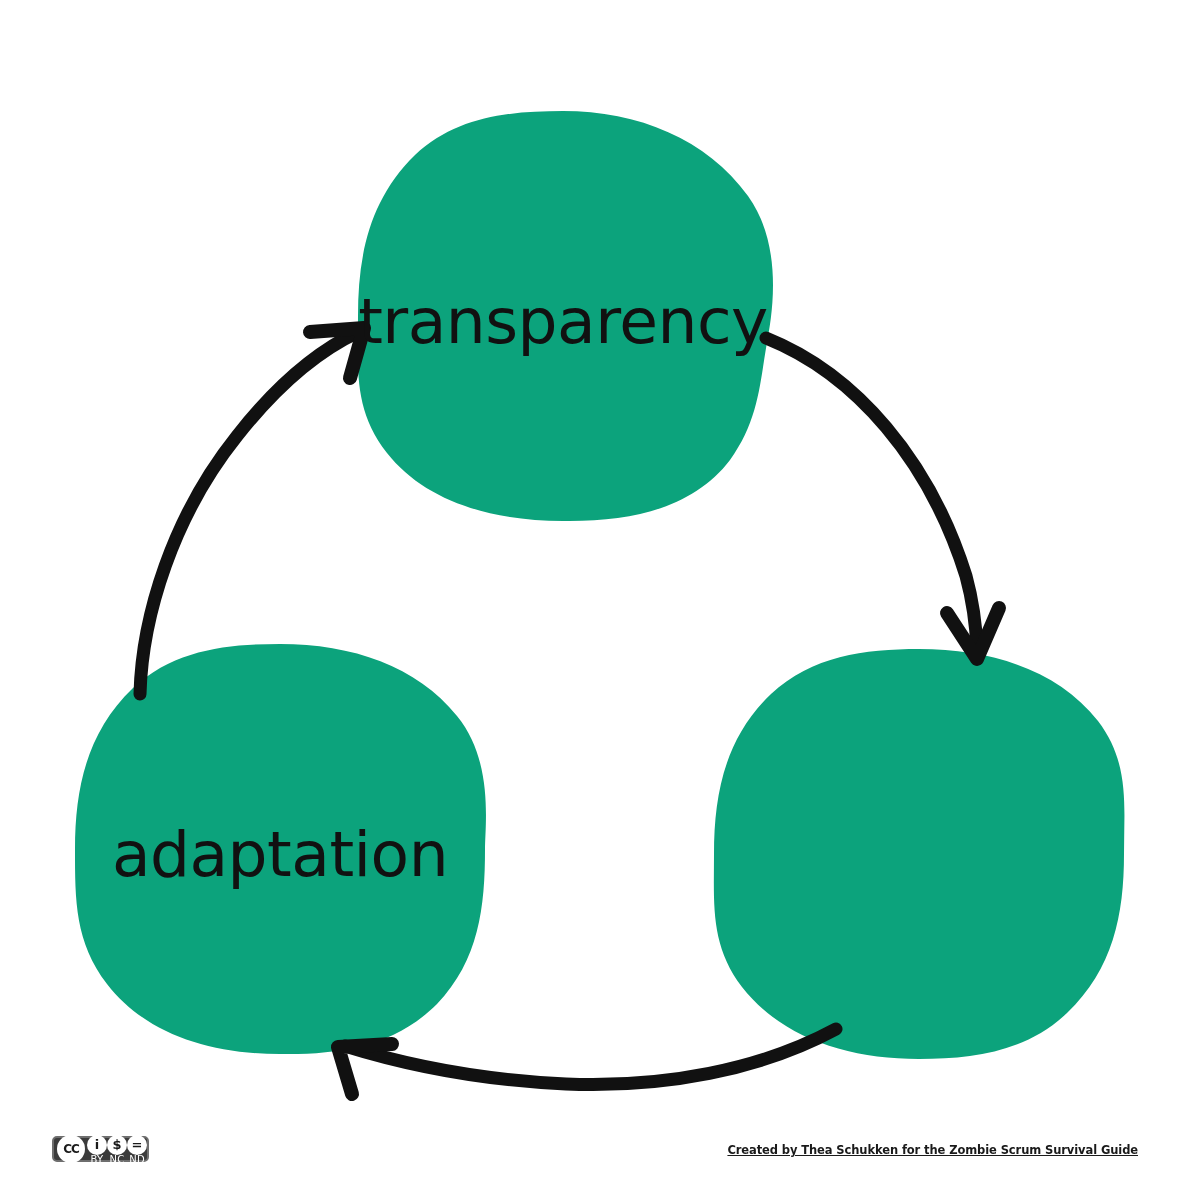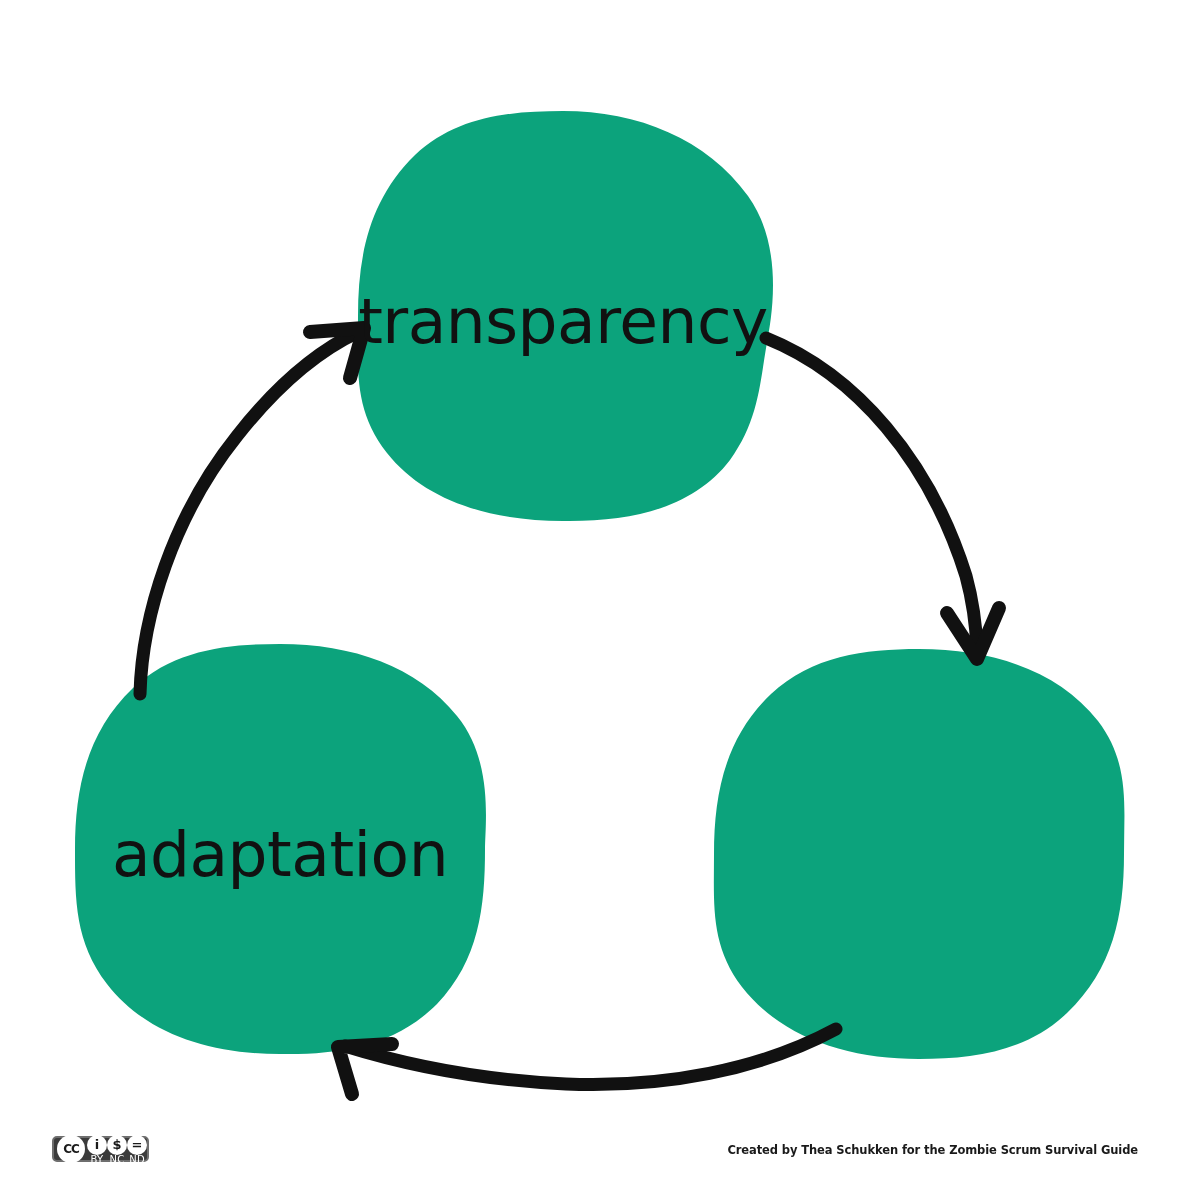--- a/index.html
+++ b/index.html
@@ -47,20 +47,21 @@
     position: absolute;
     right: 62px;
     top: 1126px;
     text-align: right;
     color: #1a1a1a;
     font-family: "DejaVu Sans", sans-serif;
     font-weight: bold;
     font-size: 11.5px;
     line-height: 1.45;
     letter-spacing: -0.1px;
+    text-decoration: underline;
   }
   #credit div { white-space: nowrap; }
 
   
   #cc-badge {
     position: absolute;
     left: 52px;
     top: 1120px;
     width: 97px;
     height: 26px;

